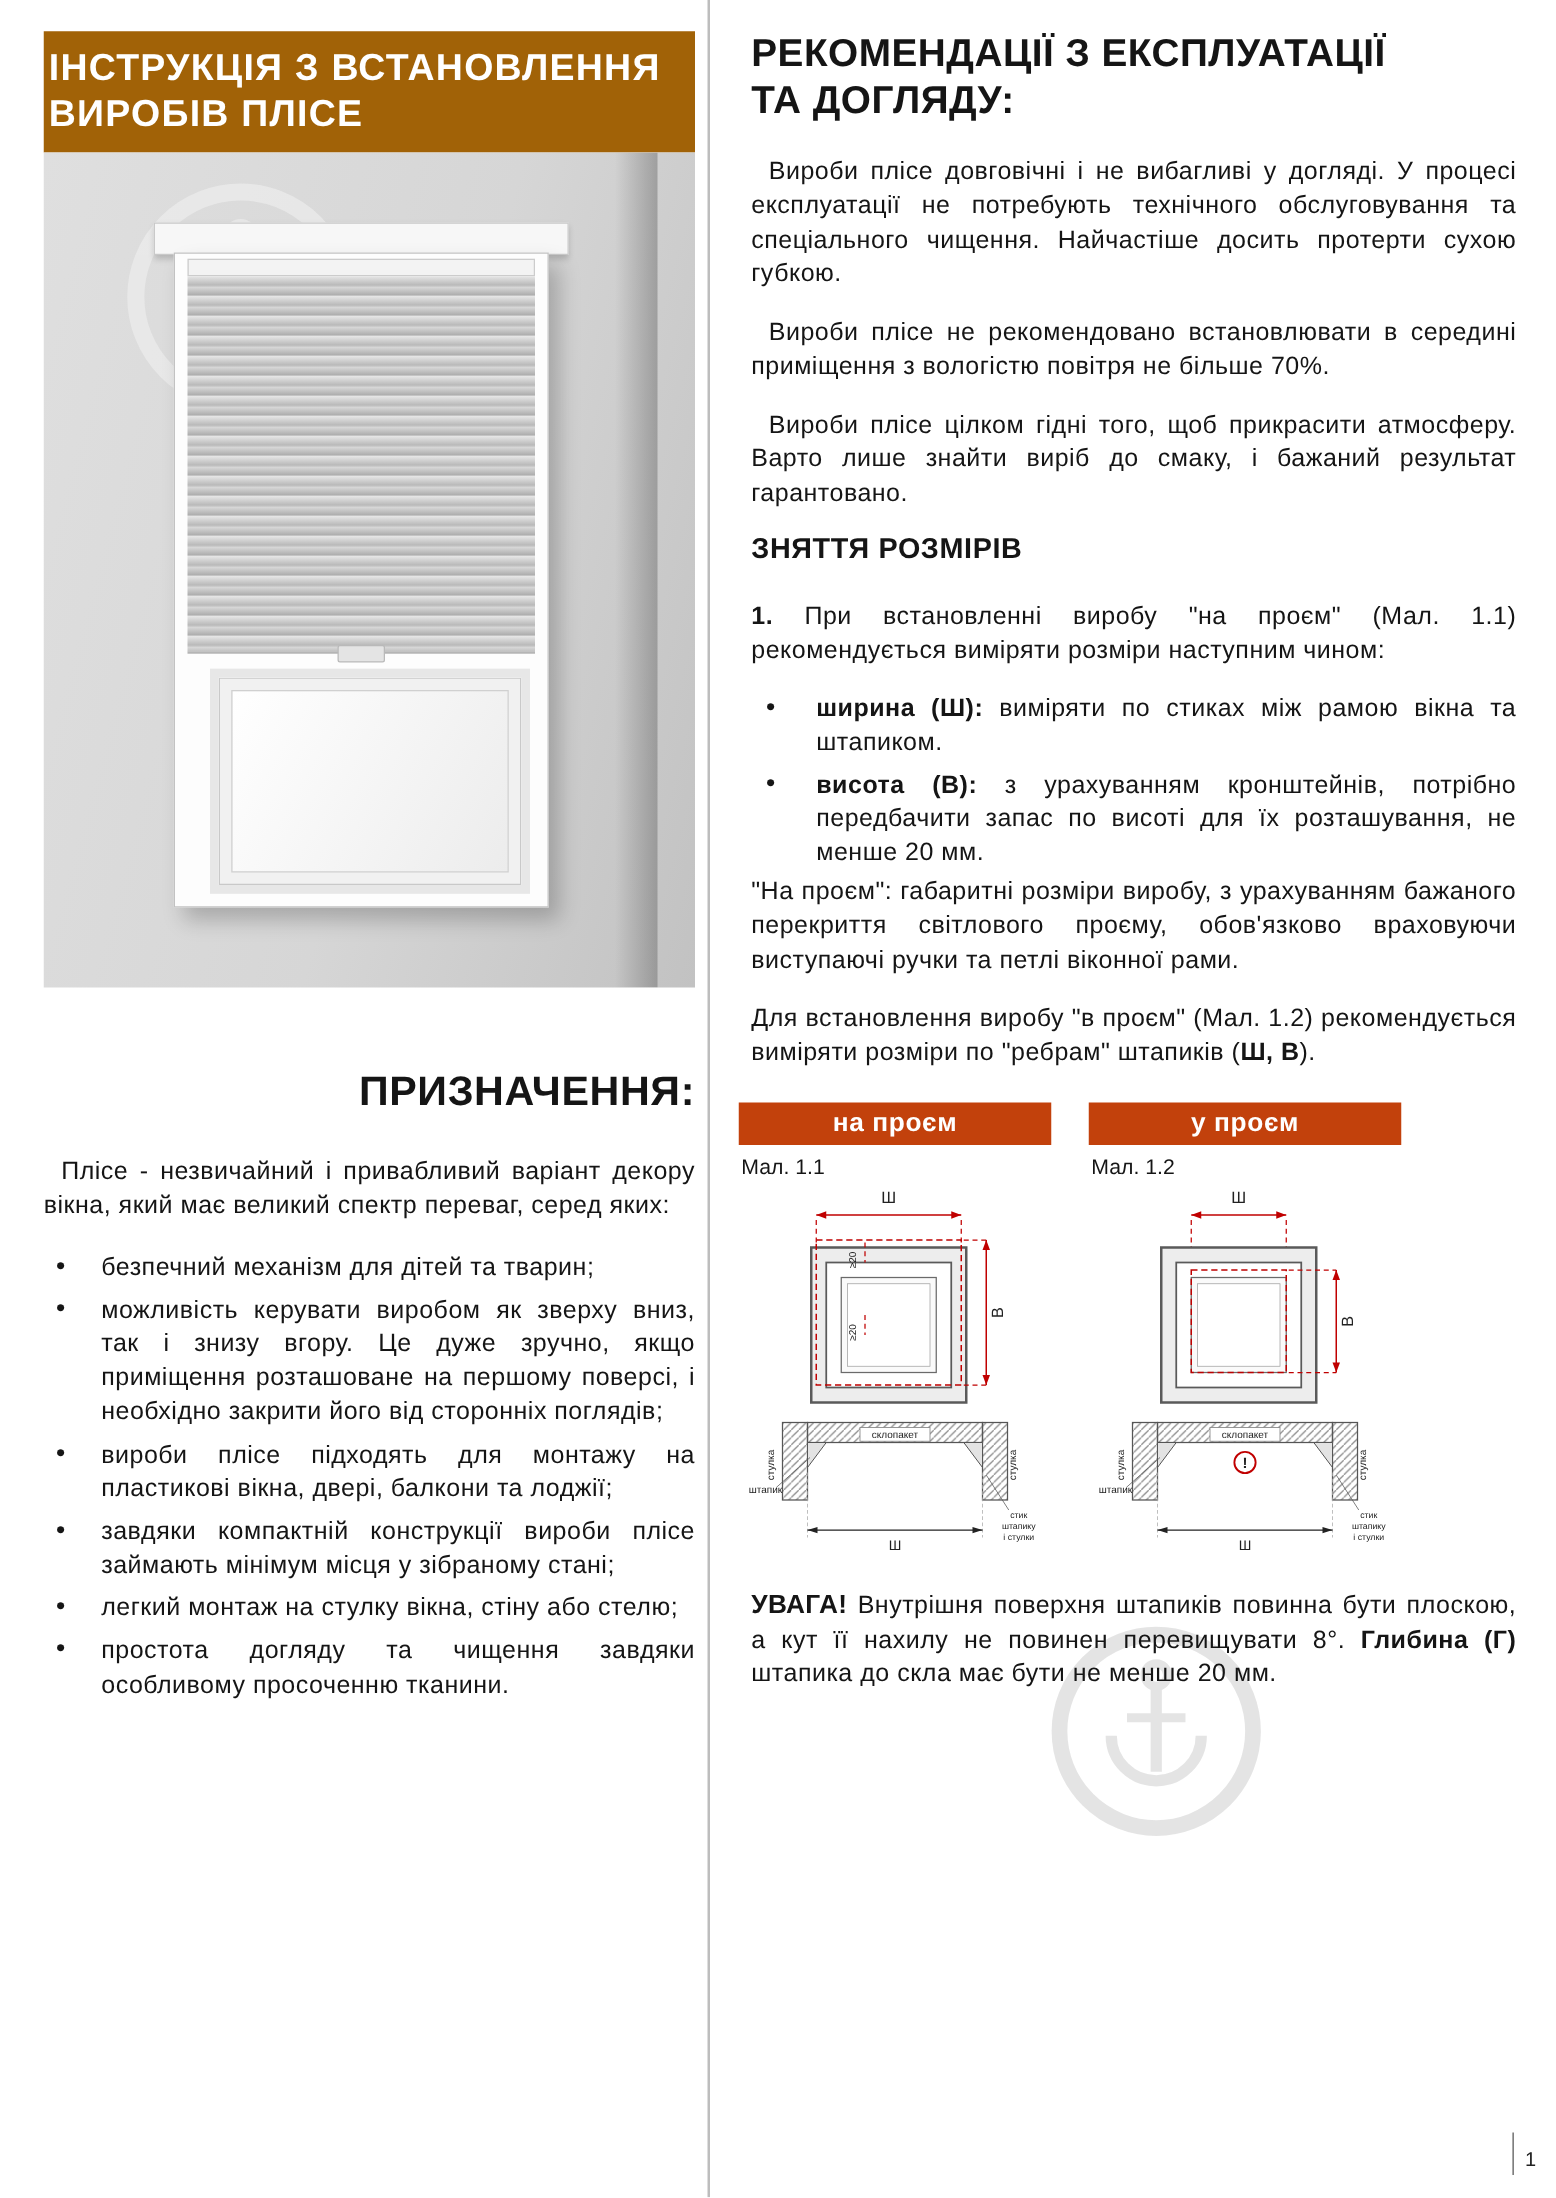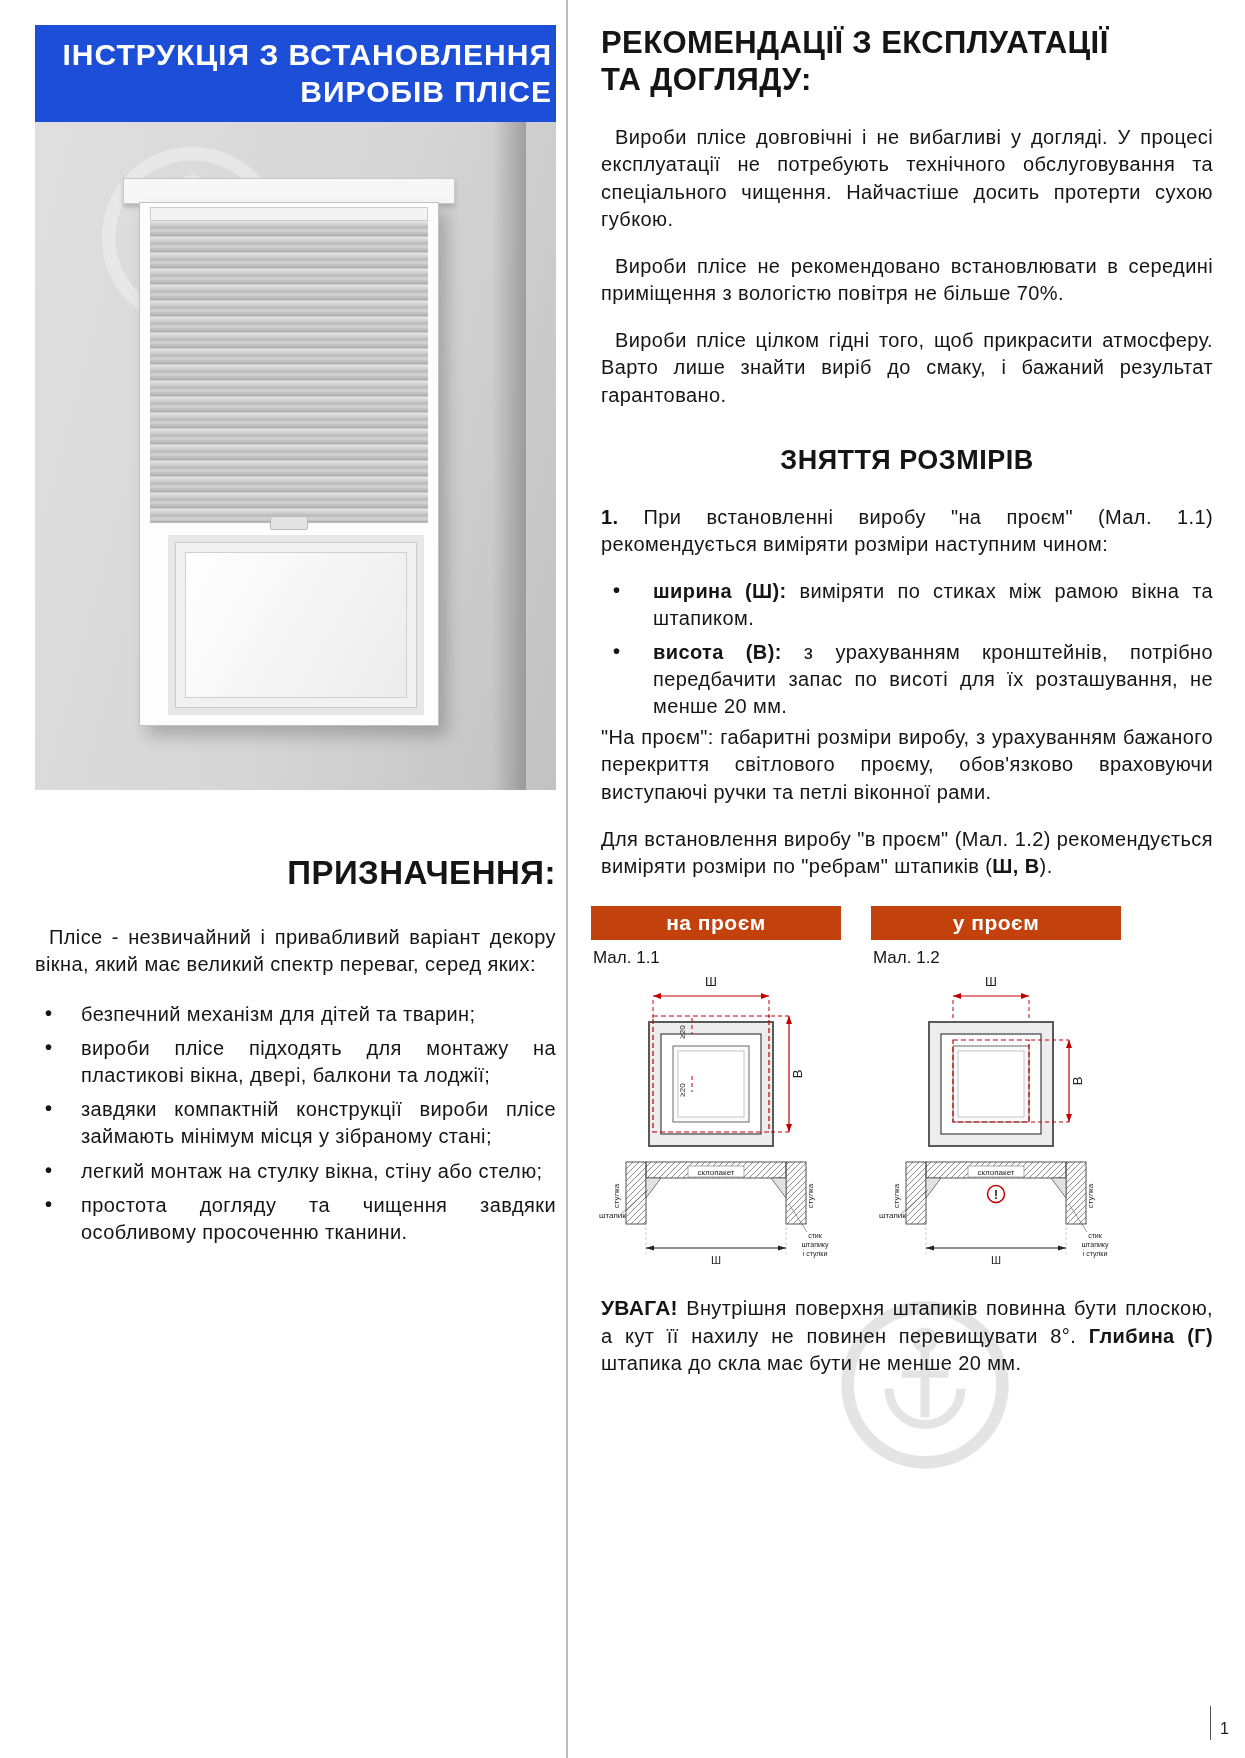--- a/index.html
+++ b/index.html
@@ -4,21 +4,21 @@
 <style>
   html,body{margin:0;padding:0;background:#fff;}
   .page{position:relative;width:1245px;height:1758px;background:#ffffff;
         font-family:"Liberation Sans","DejaVu Sans",sans-serif;color:#151515;overflow:hidden;}
 
   
   .divider{position:absolute;left:566px;top:0;width:2px;height:1758px;background:#bdbdbd;}
 
   
   .col-left{position:absolute;left:35px;top:25px;width:521px;}
-  .left-header{background:#1d4ed8;color:#fff;text-align:right;font-weight:700;
+  .left-header{background:#a16207;color:#fff;text-align:left;font-weight:700;
                font-size:30px;line-height:1.22;padding:12px 4px;letter-spacing:1px;}
   .photo{position:relative;height:668px;background:linear-gradient(105deg,#dfdfdf 0%,#d6d6d6 55%,#c2c2c2 100%);overflow:hidden;}
   .photo::after{content:"";position:absolute;right:30px;top:0;bottom:0;width:34px;
                 background:linear-gradient(90deg,rgba(110,110,110,0) 0%,rgba(100,100,100,.45) 100%);}
   .cornice{position:absolute;left:88px;top:56px;width:330px;height:24px;background:#f7f7f7;
            border:1px solid #c9c9c9;box-shadow:0 3px 5px rgba(0,0,0,.18);}
   .winframe{position:absolute;left:104px;top:80px;width:298px;height:522px;background:#fdfdfd;
             border:1px solid #c2c2c2;box-shadow:8px 10px 16px rgba(0,0,0,.22);}
   .toprail{position:absolute;left:10px;top:4px;right:10px;height:12px;background:#f3f3f3;border:1px solid #cccccc;}
   .blind{position:absolute;left:10px;top:18px;right:10px;height:300px;border-bottom:2px solid #b5b5b5;
@@ -38,21 +38,21 @@
   .purpose-intro{margin:32px 0 0;text-indent:14px;}
   ul.dotlist{list-style:none;margin:22px 0 0;padding:0;}
   ul.dotlist li{position:relative;padding-left:46px;margin-top:7px;text-align:justify;}
   ul.dotlist li::before{content:"•";position:absolute;left:10px;top:-1px;font-weight:700;}
 
   
   .col-right{position:absolute;left:601px;top:25px;width:612px;z-index:1;}
   .right-title{text-align:left;font-size:31px;font-weight:700;line-height:1.18;letter-spacing:.4px;}
   .care-p{margin:20px 0 0;text-indent:14px;}
   .care-p.first{margin-top:26px;}
-  .measuring-title{text-align:center;font-size:27px;font-weight:700;margin-top:36px;letter-spacing:.5px;}
+  .measuring-title{text-align:left;font-size:23px;font-weight:700;margin-top:16px;letter-spacing:.5px;}
   .step-p{margin-top:28px;}
   ul.measlist{list-style:none;margin:6px 0 0;padding:0;}
   ul.measlist li{position:relative;padding-left:52px;margin-top:6px;text-align:justify;}
   ul.measlist li::before{content:"•";position:absolute;left:12px;top:-1px;font-weight:700;}
   .after-p{margin-top:4px;}
 
   .diagram-row{display:flex;gap:30px;margin:26px 0 0 -10px;position:relative;z-index:1;}
   .diagram{width:250px;}
   .diagram-header{background:#c2410c;color:#fff;font-weight:700;font-size:21px;text-align:center;
                   padding:5px 0;letter-spacing:.5px;}
@@ -108,20 +108,21 @@
           <div class="glass"></div>
         </div>
       </div>
     </div>
 
     <div class="purpose-title">ПРИЗНАЧЕННЯ:</div>
     <p class="body-text purpose-intro">Плісе - незвичайний і привабливий варіант декору вікна, який має великий спектр переваг, серед яких:</p>
 
     <ul class="dotlist body-text">
       <li><span>безпечний механізм для дітей та тварин;</span></li>
+      <li><span>можливість керувати виробом як зверху вниз, так і знизу вгору. Це дуже зручно, якщо приміщення розташоване на першому поверсі, і необхідно закрити його від сторонніх поглядів;</span></li>
       <li><span>вироби плісе підходять для монтажу на пластикові вікна, двері, балкони та лоджії;</span></li>
       <li><span>завдяки компактній конструкції вироби плісе займають мінімум місця у зібраному стані;</span></li>
       <li><span>легкий монтаж на стулку вікна, стіну або стелю;</span></li>
       <li><span>простота догляду та чищення завдяки особливому просоченню тканини.</span></li>
     </ul>
   </div>
 
   <div class="col-right">
 
     <div class="right-title">

